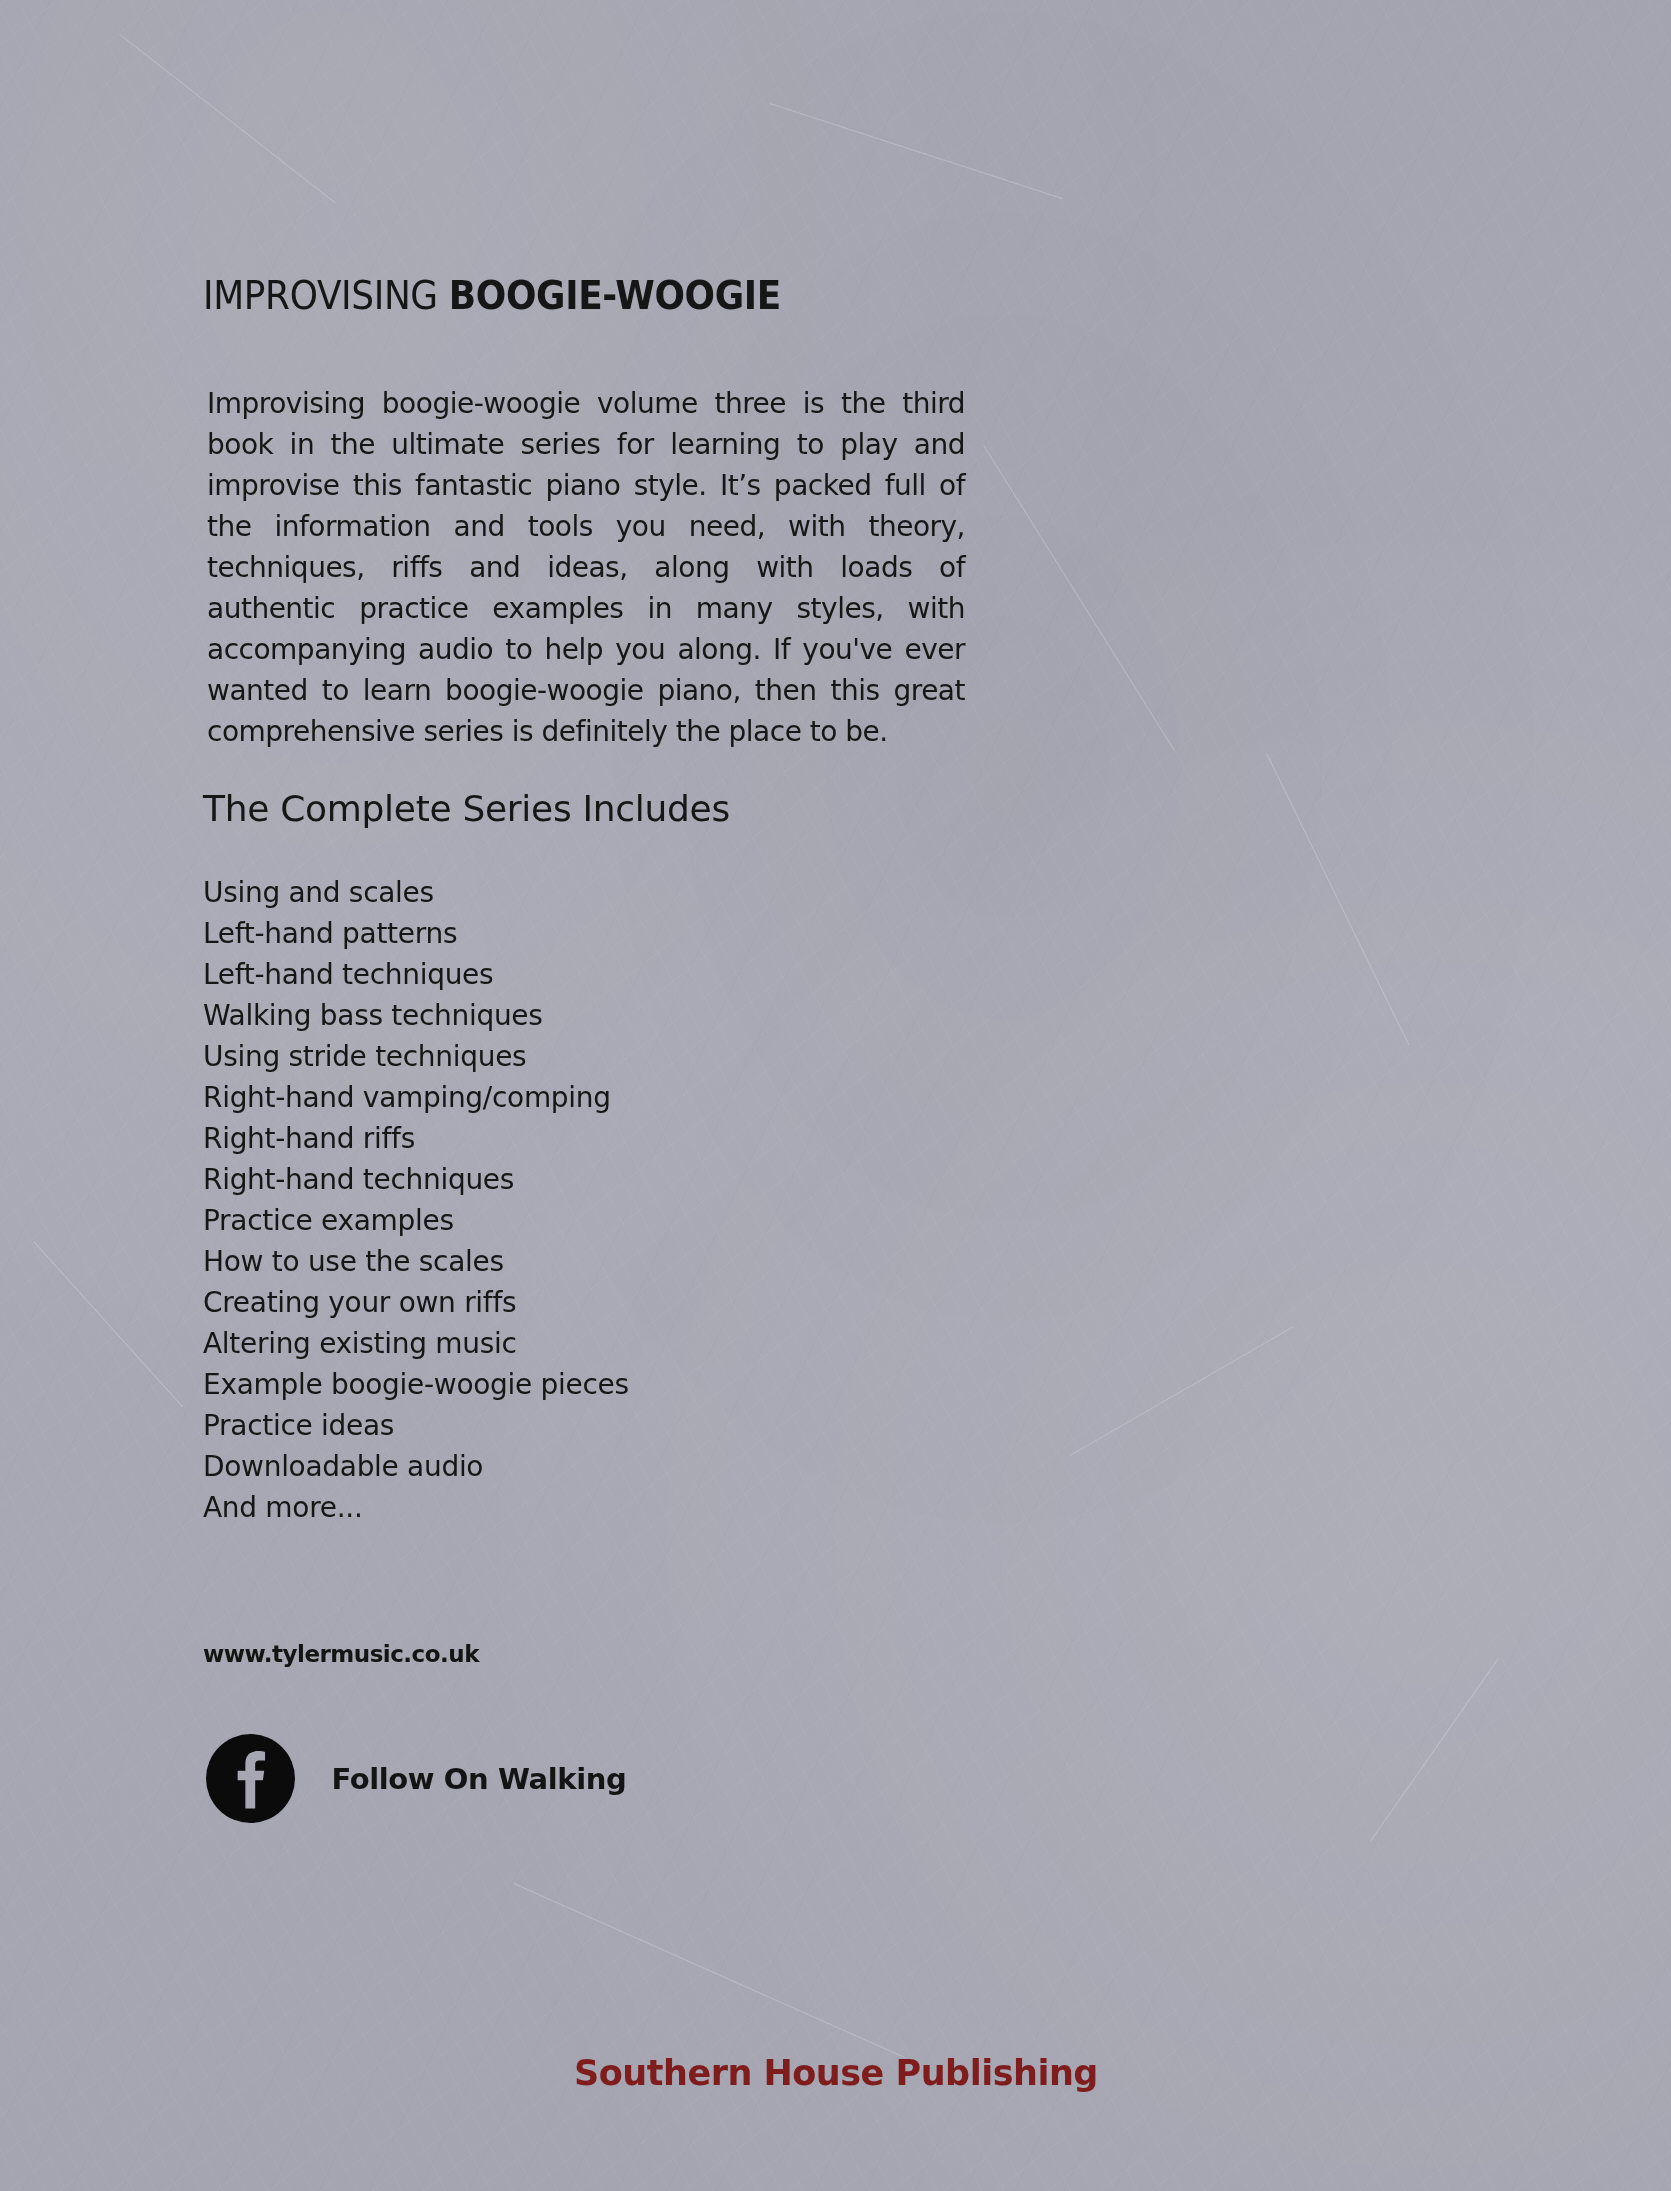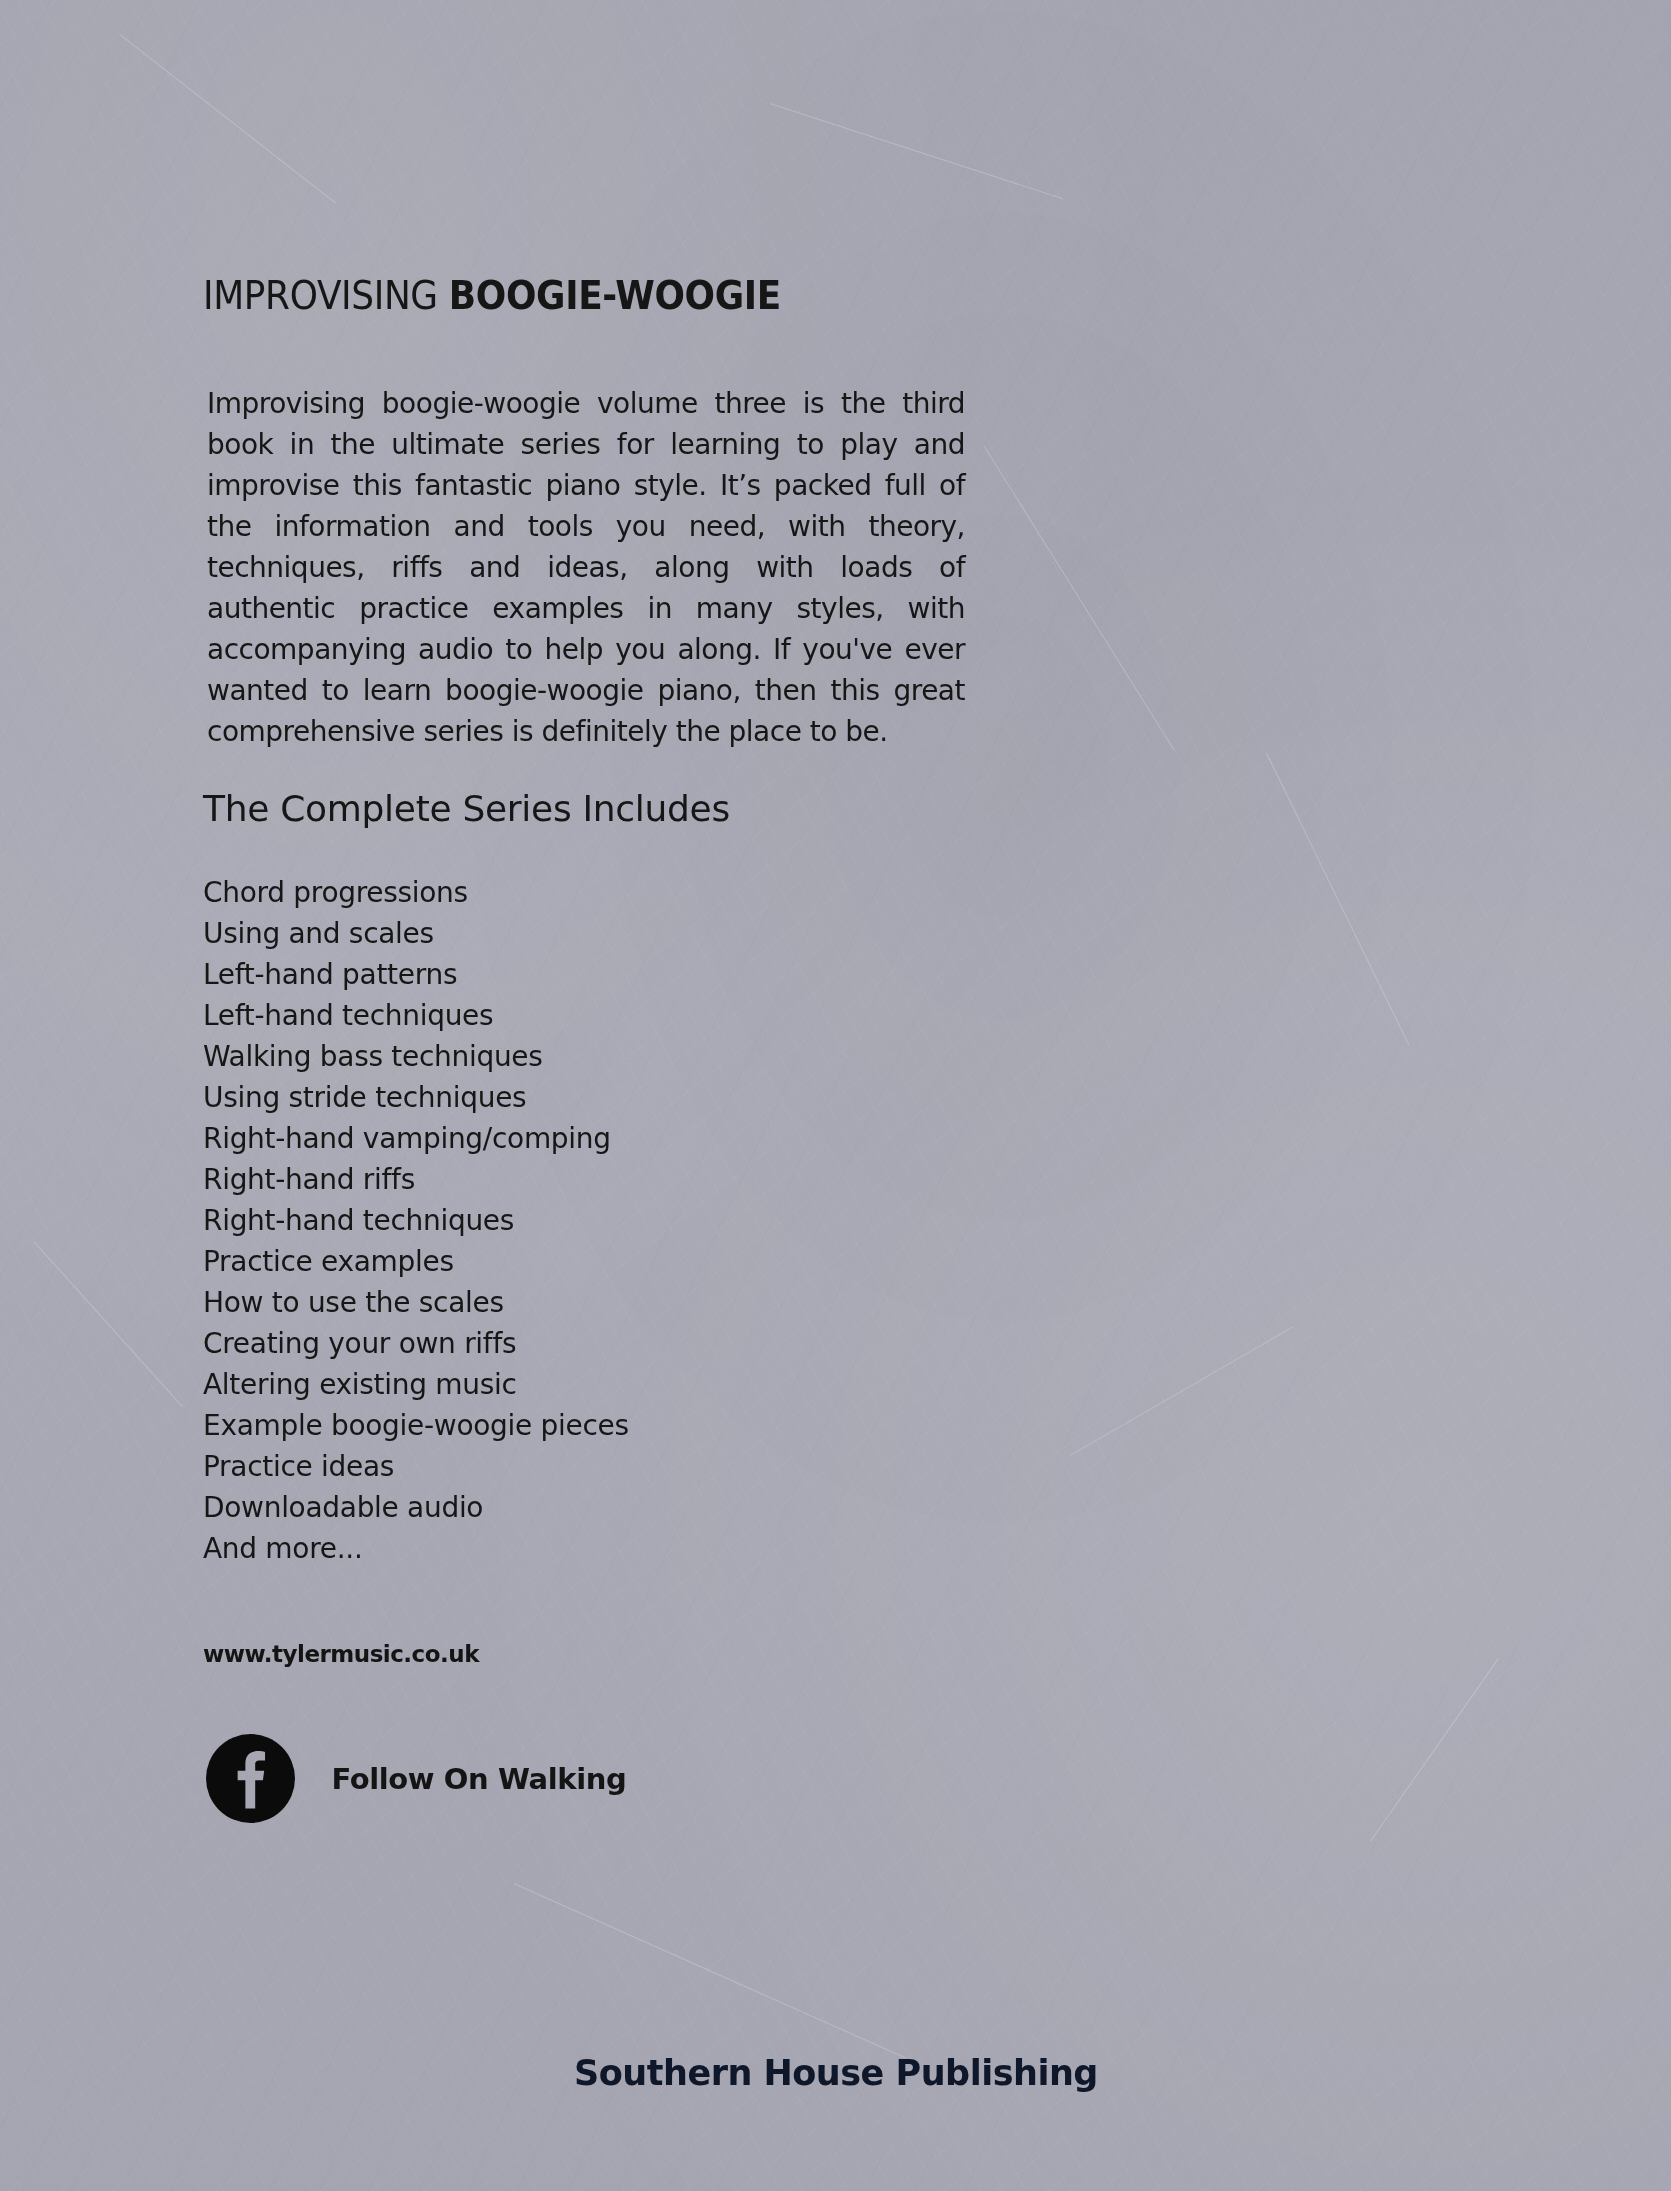--- a/index.html
+++ b/index.html
@@ -135,21 +135,21 @@
     position: absolute;
     top: 2051px;
     left: 0;
     width: 1672px;
     text-align: center;
     margin: 0;
     font-size: 35px;
     font-weight: bold;
     letter-spacing: -0.5px;
     line-height: 45px;
-    color: #0f172a;
+    color: #7f1d1d;
   }
 </style>
 </head>
 <body>
 
 <div class="scratch" style="left:120px;top:34px;width:274px;transform:rotate(38deg);"></div>
 <div class="scratch" style="left:984px;top:445px;width:360px;transform:rotate(58deg);"></div>
 <div class="scratch" style="left:1267px;top:753px;width:325px;transform:rotate(64deg);"></div>
 <div class="scratch" style="left:1070px;top:1455px;width:257px;transform:rotate(-30deg);"></div>
 <div class="scratch" style="left:514px;top:1883px;width:428px;transform:rotate(24deg);"></div>
@@ -159,21 +159,20 @@
 
 <main class="page">
 
   <h1 class="title"><span>IMPROVISING </span><span class="bold">BOOGIE-WOOGIE</span></h1>
 
   <p class="intro">Improvising boogie-woogie volume three is the third book in the ultimate series for learning to play and improvise this fantastic piano style. It’s packed full of the information and tools you need, with theory, techniques, riffs and ideas, along with loads of authentic practice examples in many styles, with accompanying audio to help you along. If you've ever wanted to learn boogie-woogie piano, then this great comprehensive series is definitely the place to be.</p>
 
   <p class="series-heading">The Complete Series Includes</p>
 
   <ul class="features">
-    <li>Chord progressions</li>
     <li>Using and scales</li>
     <li>Left-hand patterns</li>
     <li>Left-hand techniques</li>
     <li>Walking bass techniques</li>
     <li>Using stride techniques</li>
     <li>Right-hand vamping/comping</li>
     <li>Right-hand riffs</li>
     <li>Right-hand techniques</li>
     <li>Practice examples</li>
     <li>How to use the scales</li>

